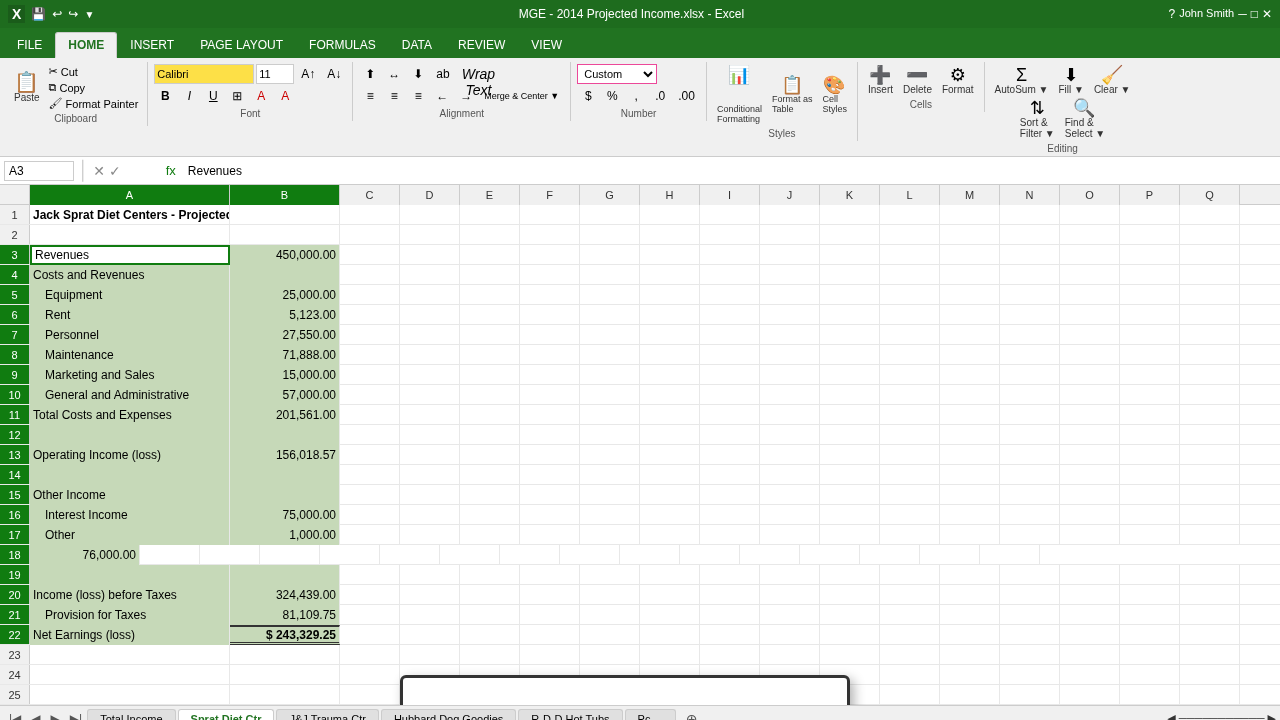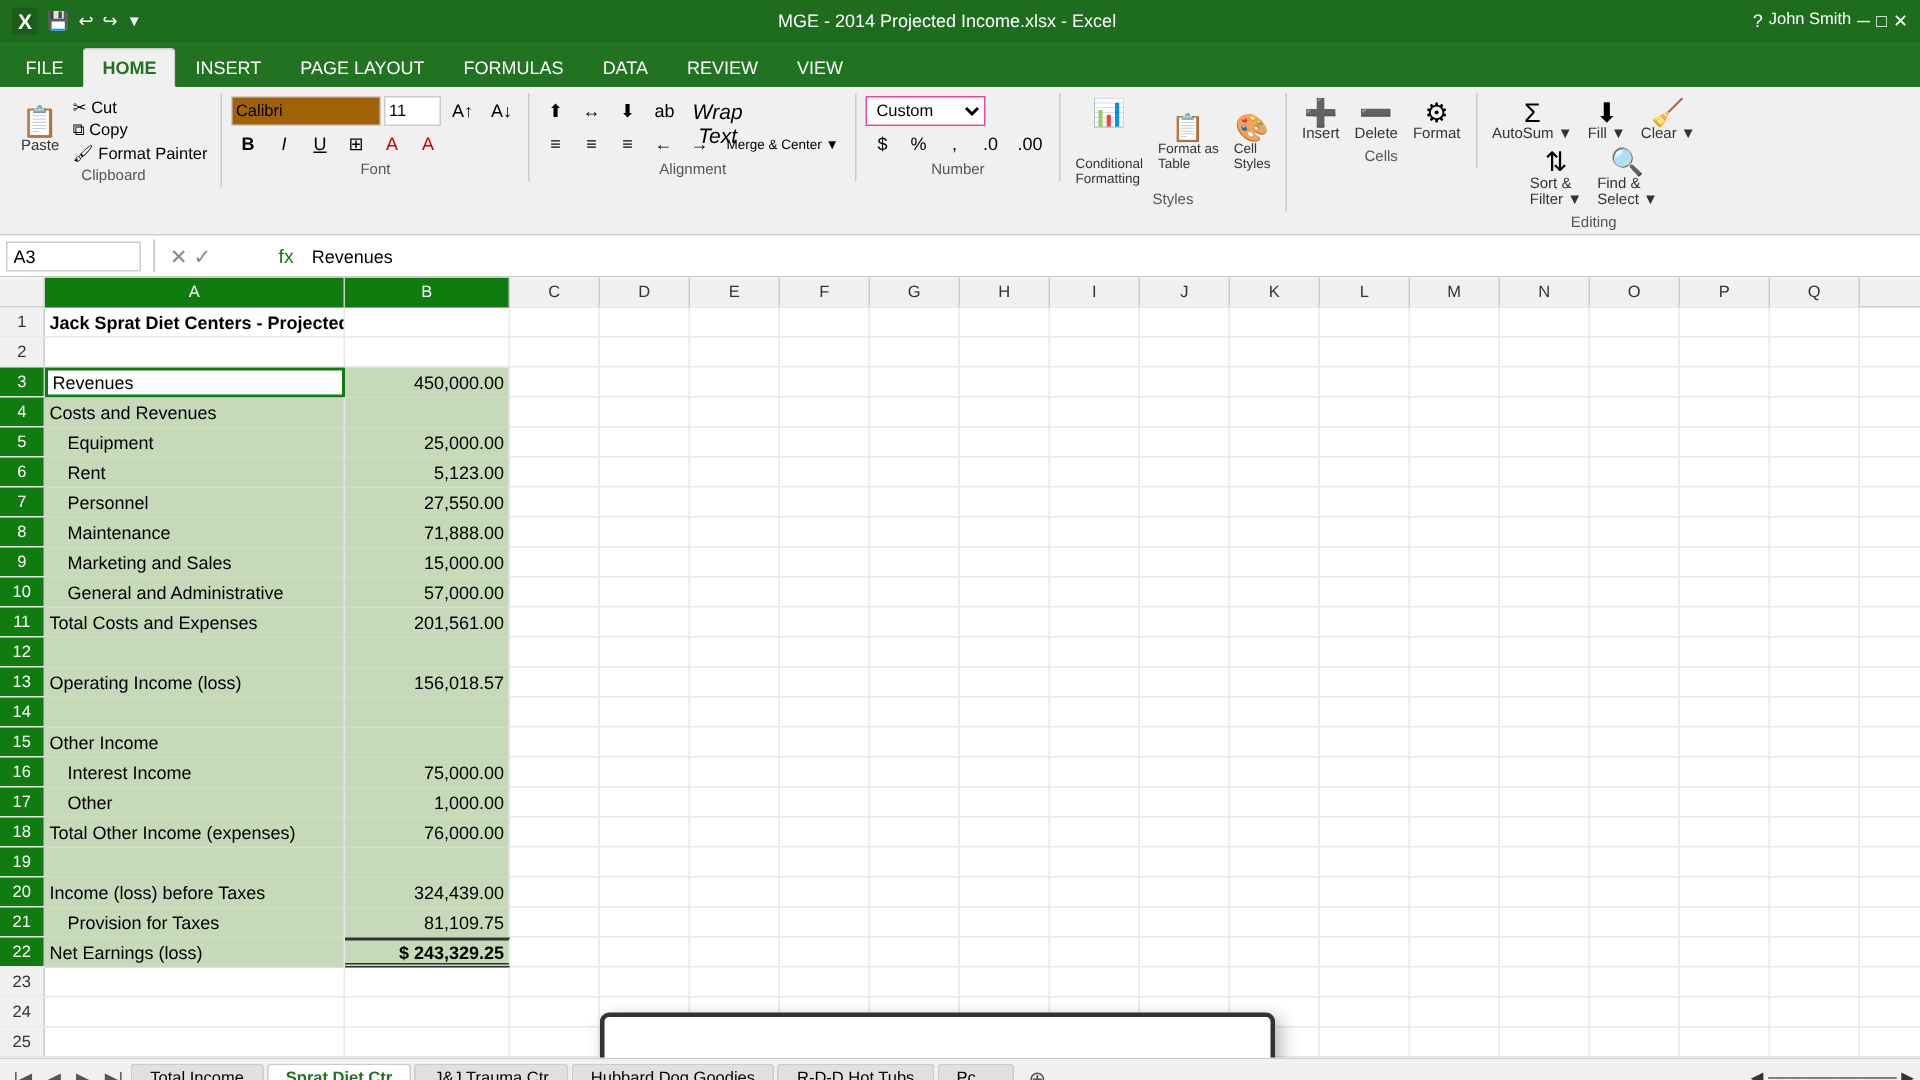--- a/index.html
+++ b/index.html
@@ -82,21 +82,21 @@
     .ribbon-small-btns { display: flex; flex-direction: column; gap: 1px; }
     .ribbon-small-btn {
       display: flex; align-items: center; gap: 3px;
       cursor: pointer; padding: 1px 3px; border-radius: 2px; font-size: 11px;
     }
 
     
     .font-controls { display: flex; flex-direction: column; gap: 2px; }
     .font-row { display: flex; gap: 2px; align-items: center; }
     .font-select {
-      border: 1px solid #ccc; background: #a16207; font-size: 11px;
+      border: 1px solid #ccc; background: #fde047; font-size: 11px;
       padding: 1px 2px; height: 20px; width: 100px;
     }
     .font-size-select {
       border: 1px solid #ccc; background: white; font-size: 11px;
       padding: 1px 2px; height: 20px; width: 38px;
     }
     .fmt-btn {
       border: 1px solid transparent; background: transparent;
       cursor: pointer; padding: 1px 4px; font-size: 12px; border-radius: 2px;
       min-width: 22px; height: 20px;
@@ -116,21 +116,21 @@
       display: flex;
       align-items: center;
       height: 28px;
       border-bottom: 1px solid #ccc;
       background: white;
       padding: 0 4px;
       gap: 4px;
     }
     .cell-ref {
       border: 1px solid #ccc;
-      width: 90px;
+      width: 70px;
       padding: 2px 4px;
       font-size: 12px;
     }
     .formula-input {
       flex: 1;
       border: none;
       outline: none;
       font-size: 12px;
       padding: 2px 4px;
     }
@@ -814,21 +814,20 @@
         <div class="cell col-other"></div>
         <div class="cell col-other"></div>
         <div class="cell col-other"></div>
         <div class="cell col-other"></div>
         <div class="cell col-other"></div>
         <div class="cell col-other"></div>
         <div class="cell col-other"></div>
       </div>
       <div class="spreadsheet-row">
         <div class="row-num selected">18</div>
-        <div class="cell col-a highlight">Total Other Income (expenses)</div>
         <div class="cell col-b highlight">76,000.00</div>
         <div class="cell col-other"></div>
         <div class="cell col-other"></div>
         <div class="cell col-other"></div>
         <div class="cell col-other"></div>
         <div class="cell col-other"></div>
         <div class="cell col-other"></div>
         <div class="cell col-other"></div>
         <div class="cell col-other"></div>
         <div class="cell col-other"></div>

